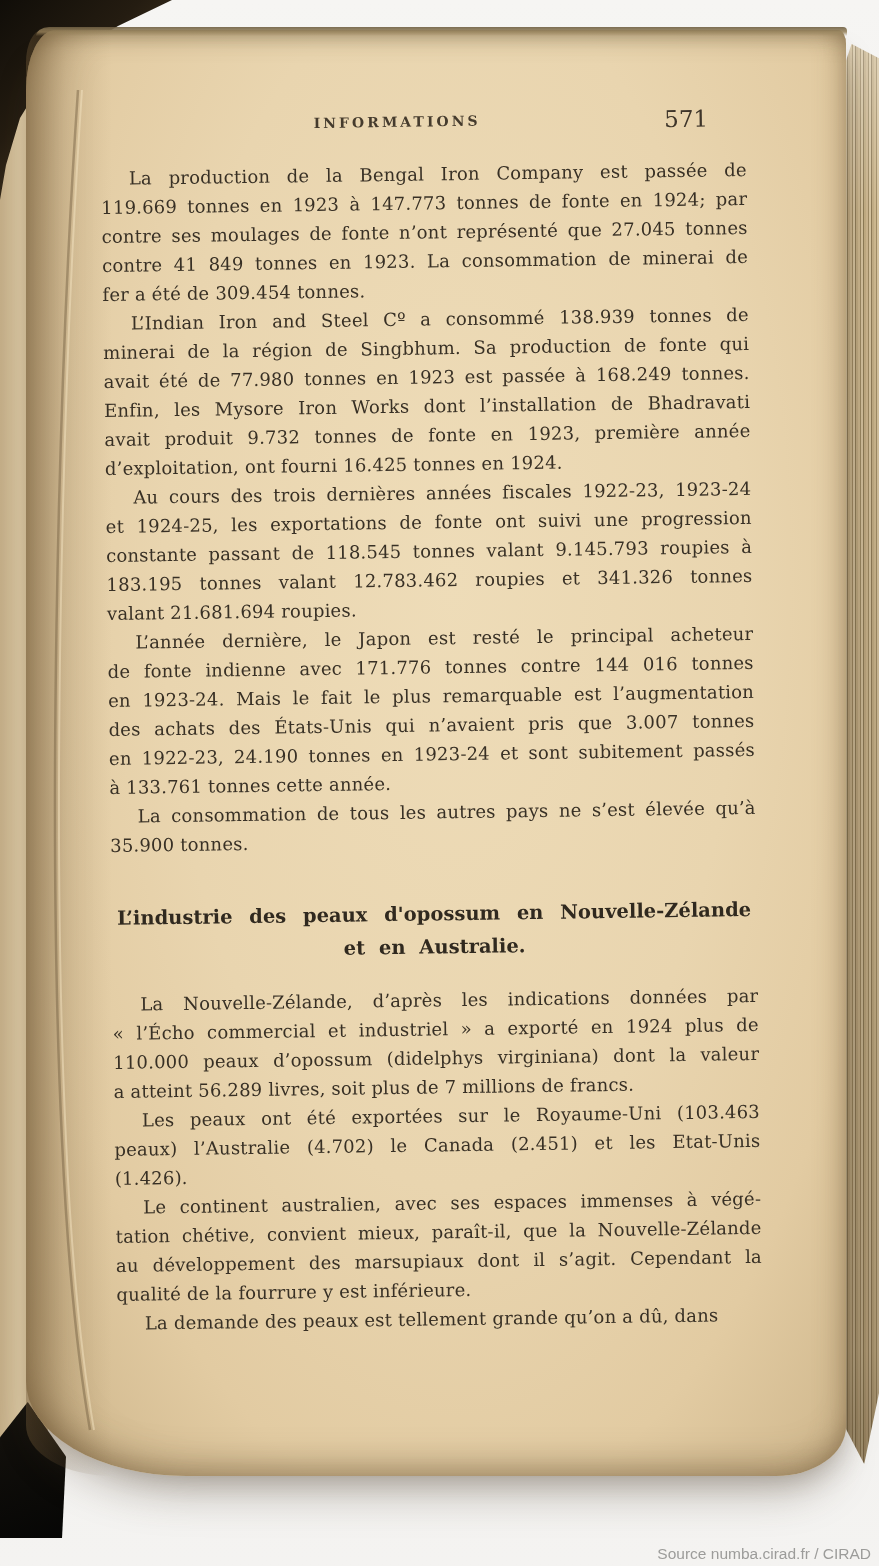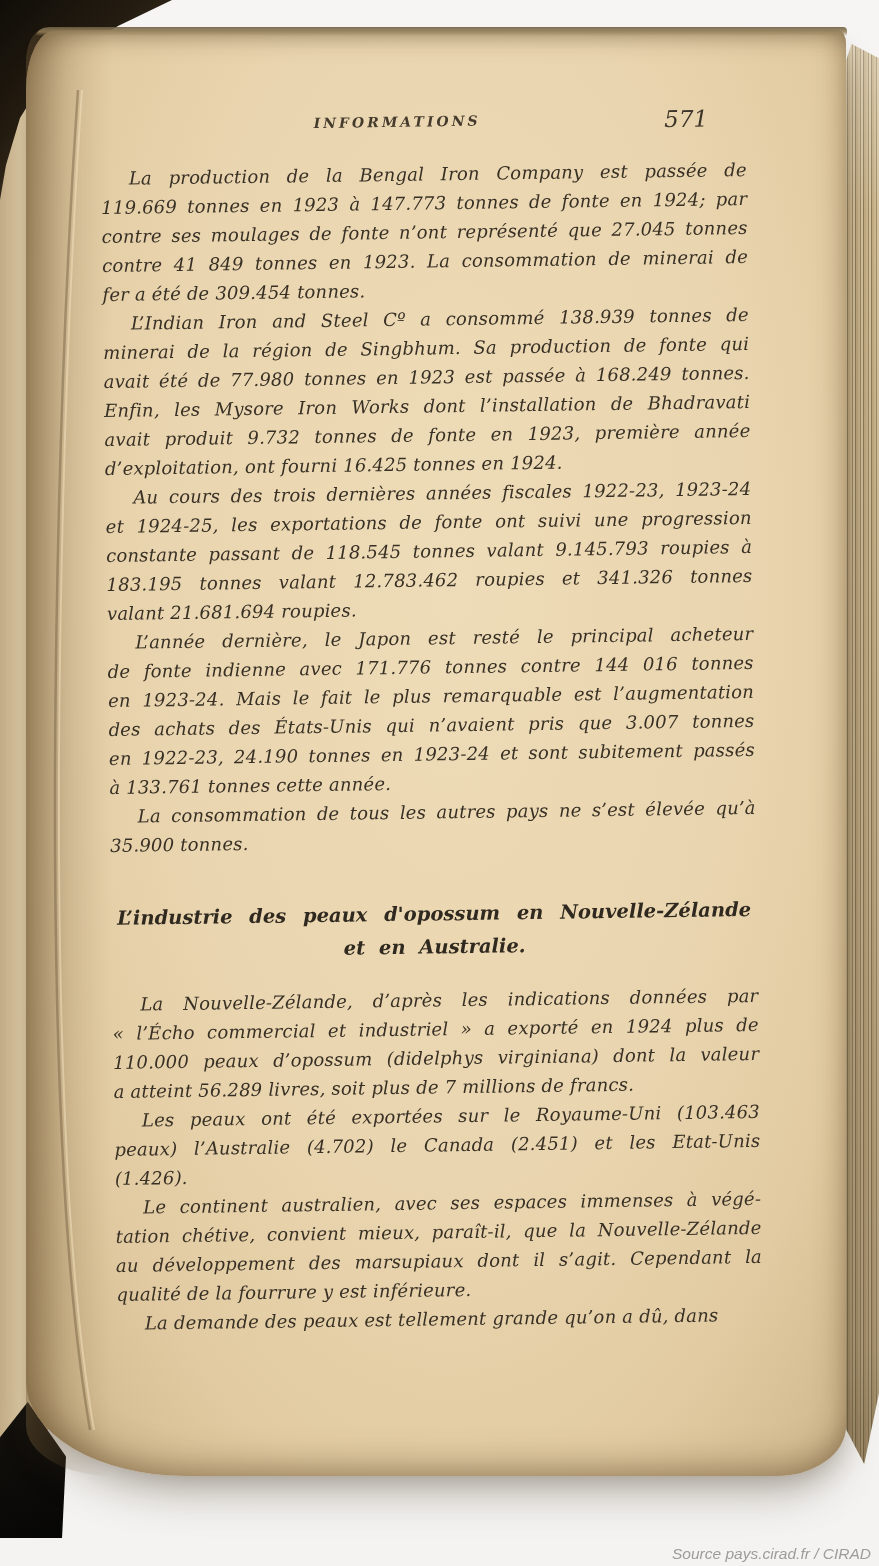--- a/index.html
+++ b/index.html
@@ -1,19 +1,19 @@
 <!DOCTYPE html>
 <html><head>
 <meta charset="utf-8">
 <style>
   html,body{margin:0;padding:0;}
   body{width:879px;height:1566px;overflow:hidden;background:#f1efec;
        font-family:"DejaVu Serif","Liberation Serif",serif;}
   .scene{position:relative;width:879px;height:1566px;overflow:hidden;
-         background:linear-gradient(180deg,#f6f5f3 0%,#f0eeeb 55%,#f4f3f1 100%);font-style:italic;}
+         background:linear-gradient(180deg,#f6f5f3 0%,#f0eeeb 55%,#f4f3f1 100%);}
 
   
   .spine-top{position:absolute;left:0;top:0;width:190px;height:210px;z-index:1;
     background:linear-gradient(135deg,#100d08 0%,#241c11 35%,#4a3b25 70%,#83704f 100%);
     clip-path:polygon(0 0,172px 0,118px 26px,52px 66px,20px 118px,6px 165px,0 200px);}
 
   
   .cover-bottom{position:absolute;left:0;top:1402px;width:66px;height:136px;z-index:1;
     background:linear-gradient(160deg,#15120d,#060605);
     clip-path:polygon(42% 0,100% 40%,94% 100%,0 100%,0 26%);}
@@ -158,14 +158,14 @@
           <div class="tline">tation chétive, convient mieux, paraît-il, que la Nouvelle-Zélande</div>
           <div class="tline">au développement des marsupiaux dont il s’agit.  Cependant la</div>
           <div class="tline last">qualité de la fourrure y est inférieure.</div>
         </div>
         <div class="paragraph">
           <div class="tline first last">La demande des peaux est tellement grande qu’on a dû, dans</div>
         </div>
       </div>
   </div>
 
-  <div class="footer">Source pays.cirad.fr / CIRAD</div>
+  <div class="footer">Source numba.cirad.fr / CIRAD</div>
 </div>
 
 </body></html>

